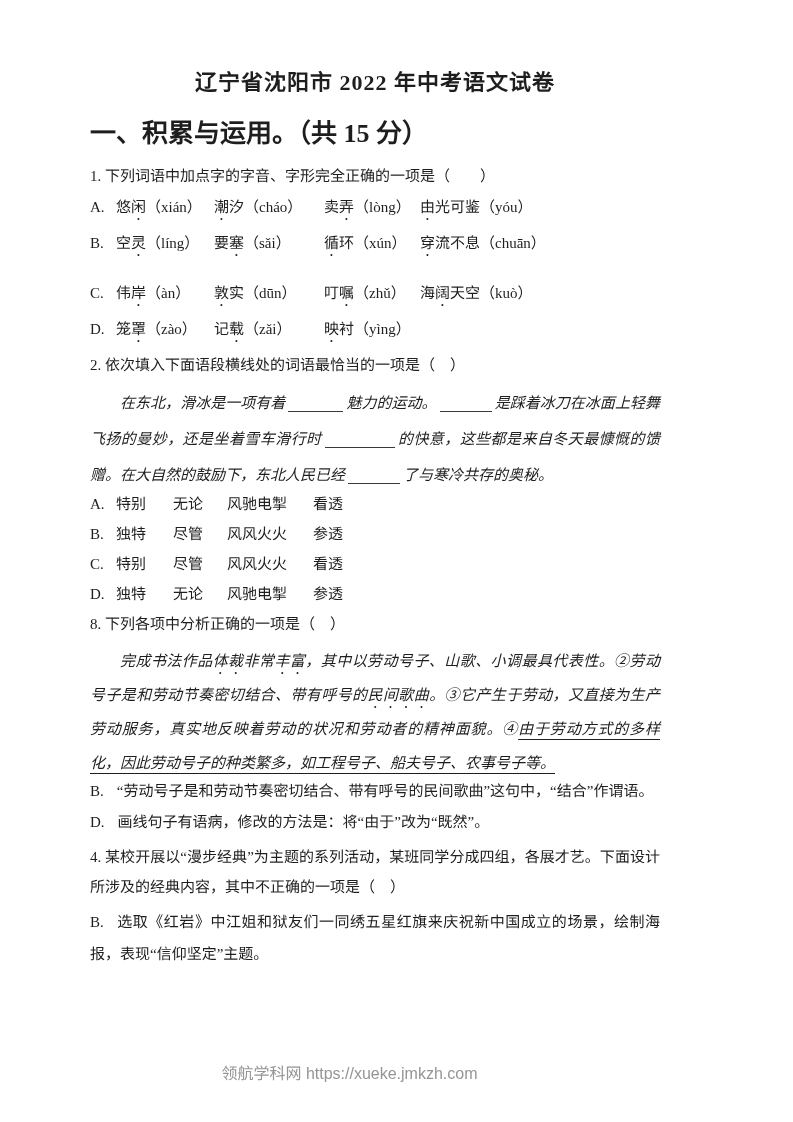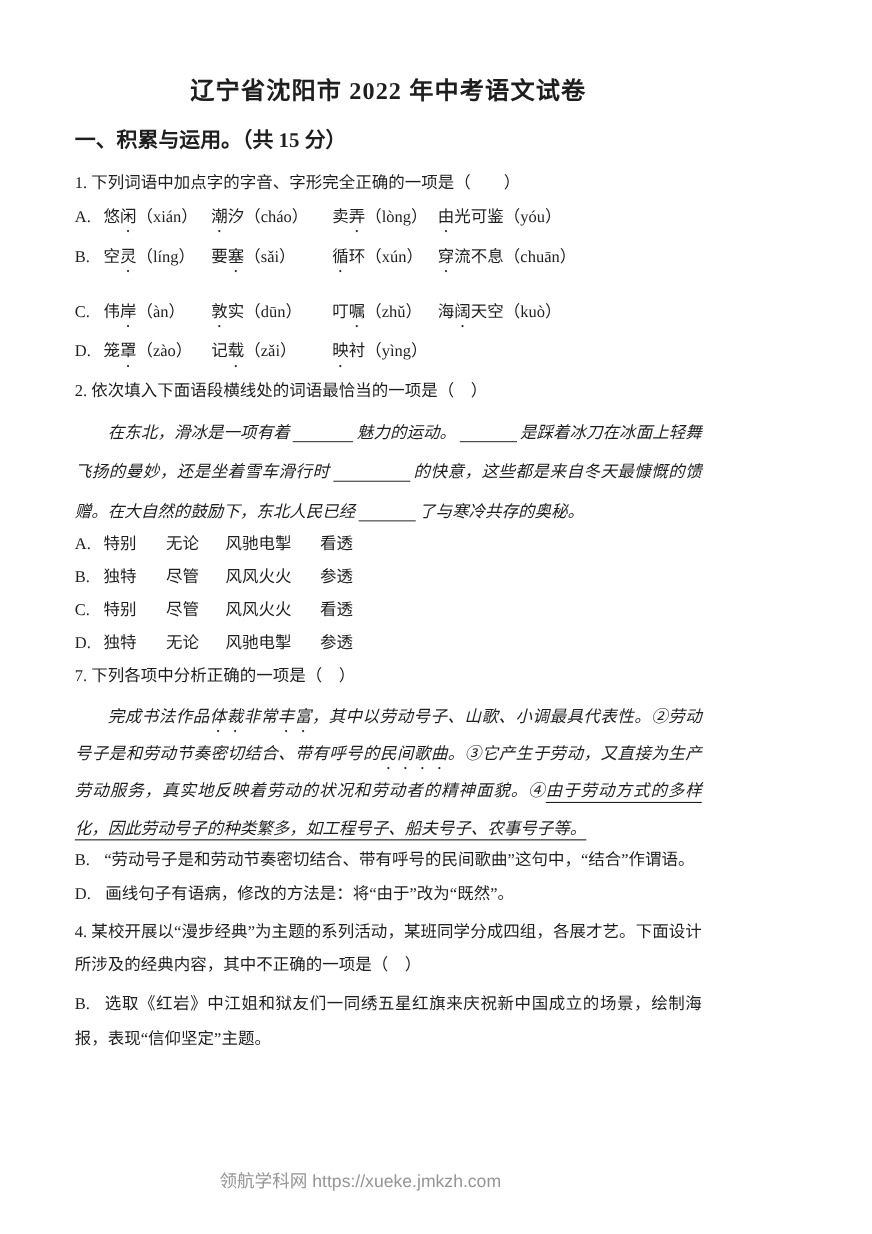--- a/index.html
+++ b/index.html
@@ -5,32 +5,33 @@
   * { margin: 0; padding: 0; box-sizing: border-box; }
   html, body { background: #ffffff; }
   .page {
     position: relative;
     width: 700px;
     height: 1122px;
     background: #ffffff;
     color: #1e1e1e;
     font-family: "Liberation Serif", "DejaVu Serif", serif;
     overflow: hidden;
+    margin-left: 22px;
   }
   .content { padding: 56px 62px 0 68px; }
 
   .title {
     text-align: center;
     font-size: 22px;
     font-weight: 700;
     margin: 8px 0 16px;
     letter-spacing: 1px;
   }
   .section-heading {
-    font-size: 19px;
+    font-size: 26px;
     font-weight: 700;
     margin: 0 0 16px;
   }
   .stem {
     font-size: 15px;
     line-height: 22px;
     margin: 0 0 9px;
     text-align: justify;
   }
   .stem-wrap { line-height: 30px; margin-bottom: 4px; }
@@ -161,21 +162,21 @@
       <span class="word w4">看透</span>
     </div>
     <div class="opt-row q2-row">
       <span class="lbl">D.</span>
       <span class="word w1">独特</span>
       <span class="word w2">无论</span>
       <span class="word w3">风驰电掣</span>
       <span class="word w4">参透</span>
     </div>
 
-    <div class="stem">7. 下列各项中分析正确的一项是（　）</div>
+    <div class="stem">8. 下列各项中分析正确的一项是（　）</div>
     <div class="para q3-para"><span class="seg">完成书法作品</span><span class="em-dot">体裁</span><span class="seg">非常</span><span class="em-dot">丰富</span><span class="seg">，其中以劳动号子、山歌、小调最具代表性。②劳动号子是和劳动节奏密切结合、带有呼号的</span><span class="em-dot">民间歌曲</span><span class="seg">。③它产生于劳动，又直接为生产劳动服务，真实地反映着劳动的状况和劳动者的精神面貌。④</span><span class="u-line">由于劳动方式的多样化，因此劳动号子的种类繁多，如工程号子、船夫号子、农事号子等。</span></div>
     <div class="opt-line">
       <span class="lbl">B.</span><span>“劳动号子是和劳动节奏密切结合、带有呼号的民间歌曲”这句中，“结合”作谓语。</span>
     </div>
     <div class="opt-line">
       <span class="lbl">D.</span><span>画线句子有语病，修改的方法是：将“由于”改为“既然”。</span>
     </div>
 
     <div class="stem stem-wrap">4. 某校开展以“漫步经典”为主题的系列活动，某班同学分成四组，各展才艺。下面设计所涉及的经典内容，其中不正确的一项是（　）</div>
     <div class="opt-line wrap">

